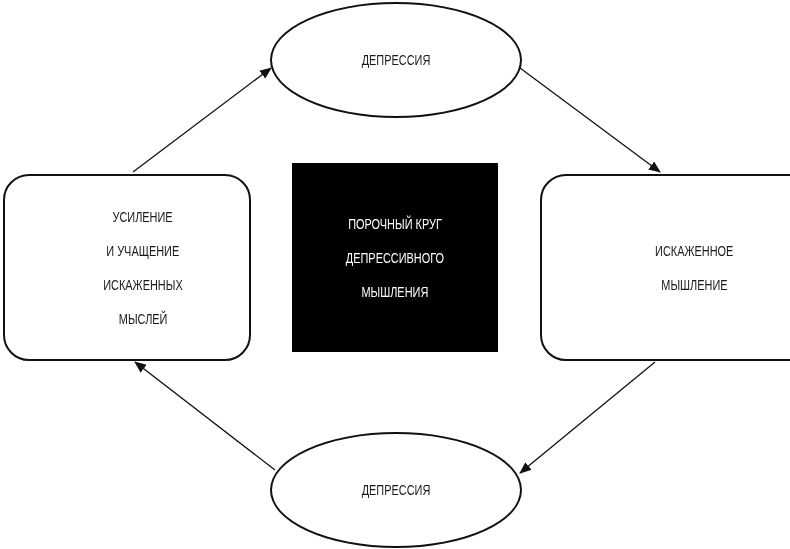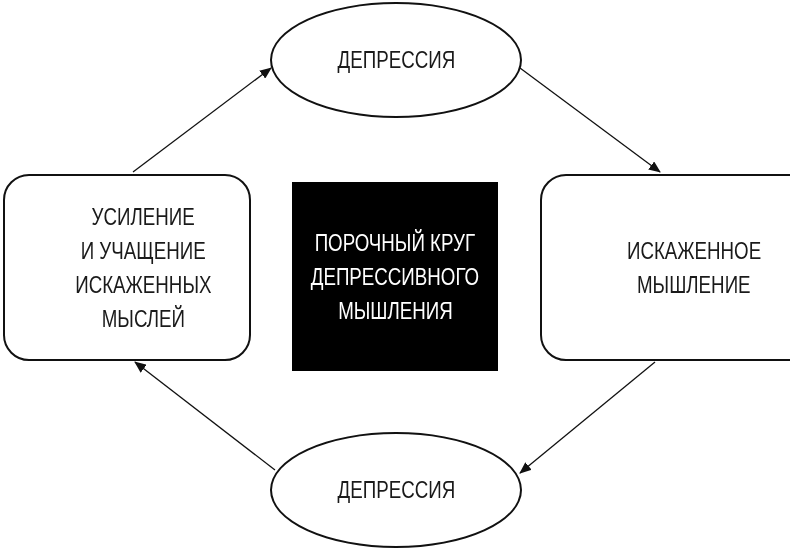--- a/index.html
+++ b/index.html
@@ -1,21 +1,21 @@
 <!DOCTYPE html>
 <html><head>
 <meta charset="utf-8">
 <style>
   html, body { margin:0; padding:0; background:#ffffff; }
   body { width:790px; height:549px; position:relative; overflow:hidden;
          font-family:"Liberation Sans Narrow","Liberation Sans", sans-serif; }
   svg.links { position:absolute; left:0; top:0; }
   .node { position:absolute; box-sizing:border-box; display:flex; flex-direction:column;
           align-items:center; justify-content:center; text-align:center; color:#1a1a1a;
-          font-size:24px; line-height:34px; letter-spacing:0px; }
+          font-size:14px; line-height:34px; letter-spacing:0px; }
   .node span { display:block; transform:scaleX(0.78); white-space:nowrap; }
   .ellipse { border:2.5px solid #111; border-radius:50%; background:#fff; }
   .rbox { border:2.5px solid #111; border-radius:26px; background:#fff;padding-left:32px; }
   .center { background:#000; color:#fff; }
 </style>
 </head>
 <body>
 
 <svg class="links" width="790" height="549">
   <defs>
@@ -33,21 +33,21 @@
   <span>ДЕПРЕССИЯ</span>
 </div>
 
 <div class="node rbox" style="left:3px; top:174px; width:248px; height:187px;">
   <span>УСИЛЕНИЕ</span>
   <span>И УЧАЩЕНИЕ</span>
   <span>ИСКАЖЕННЫХ</span>
   <span>МЫСЛЕЙ</span>
 </div>
 
-<div class="node center" style="left:292px; top:182px; width:206px; height:189px; color:#fff;">
+<div class="node center" style="left:292px; top:163px; width:206px; height:189px; color:#fff;">
   <span>ПОРОЧНЫЙ КРУГ</span>
   <span>ДЕПРЕССИВНОГО</span>
   <span>МЫШЛЕНИЯ</span>
 </div>
 
 <div class="node rbox" style="left:540px; top:174px; width:276px; height:187px;">
   <span>ИСКАЖЕННОЕ</span>
   <span>МЫШЛЕНИЕ</span>
 </div>
 

